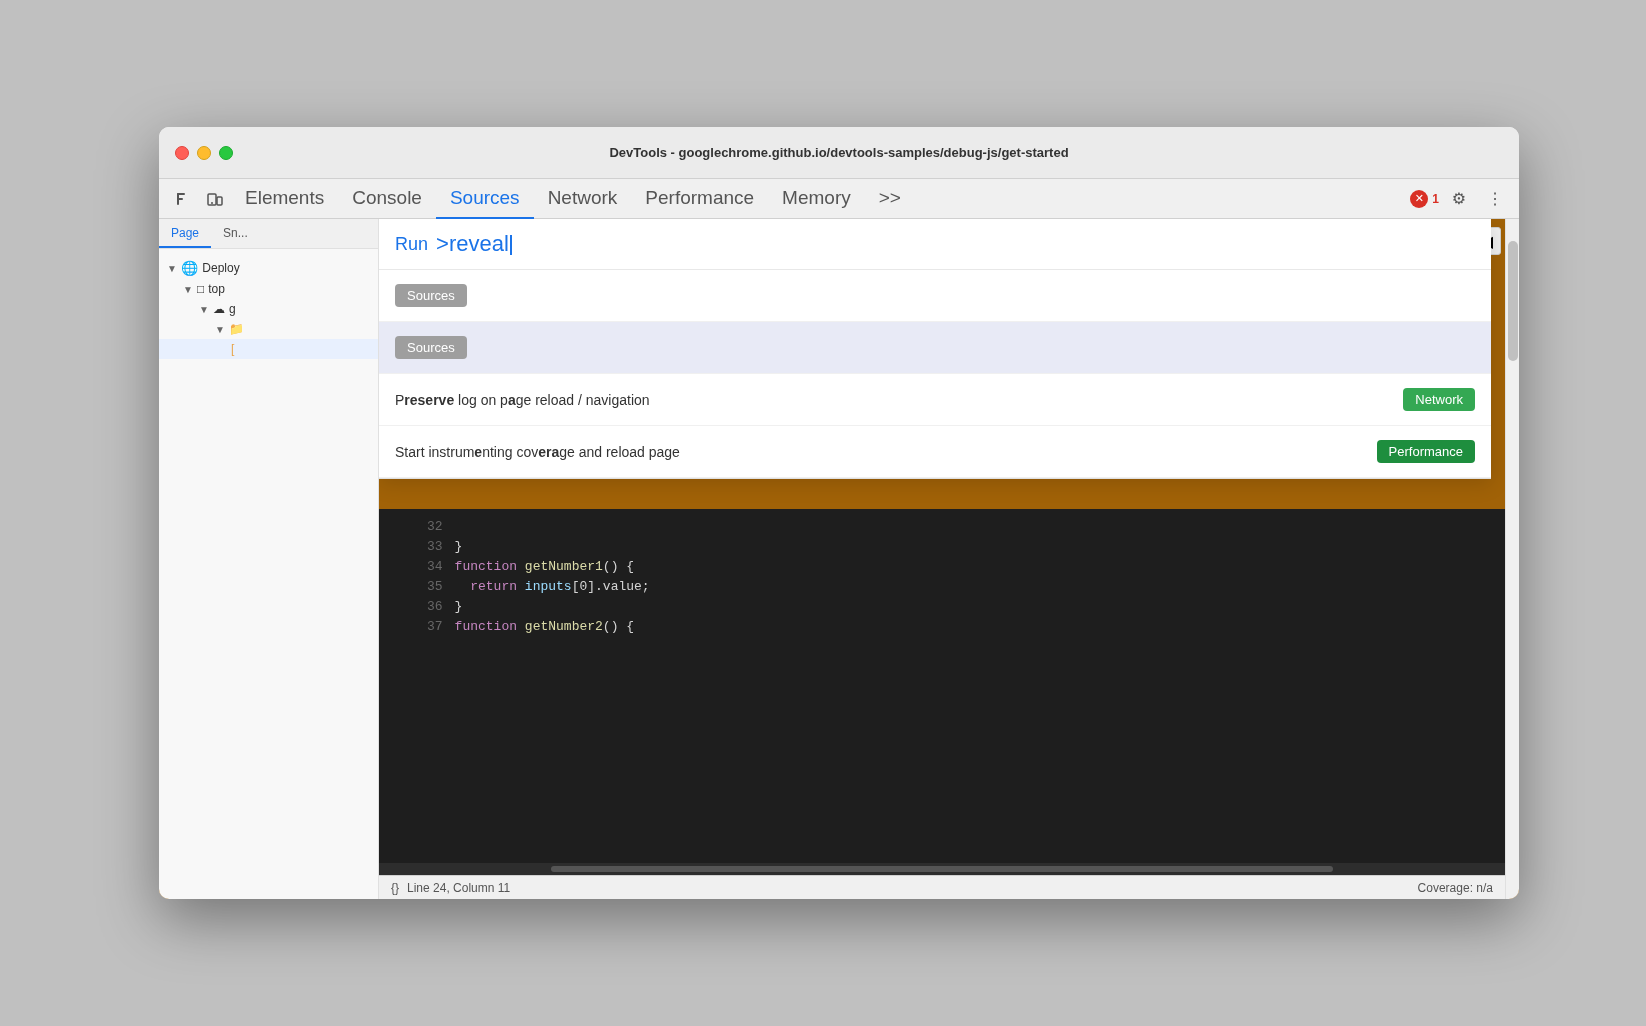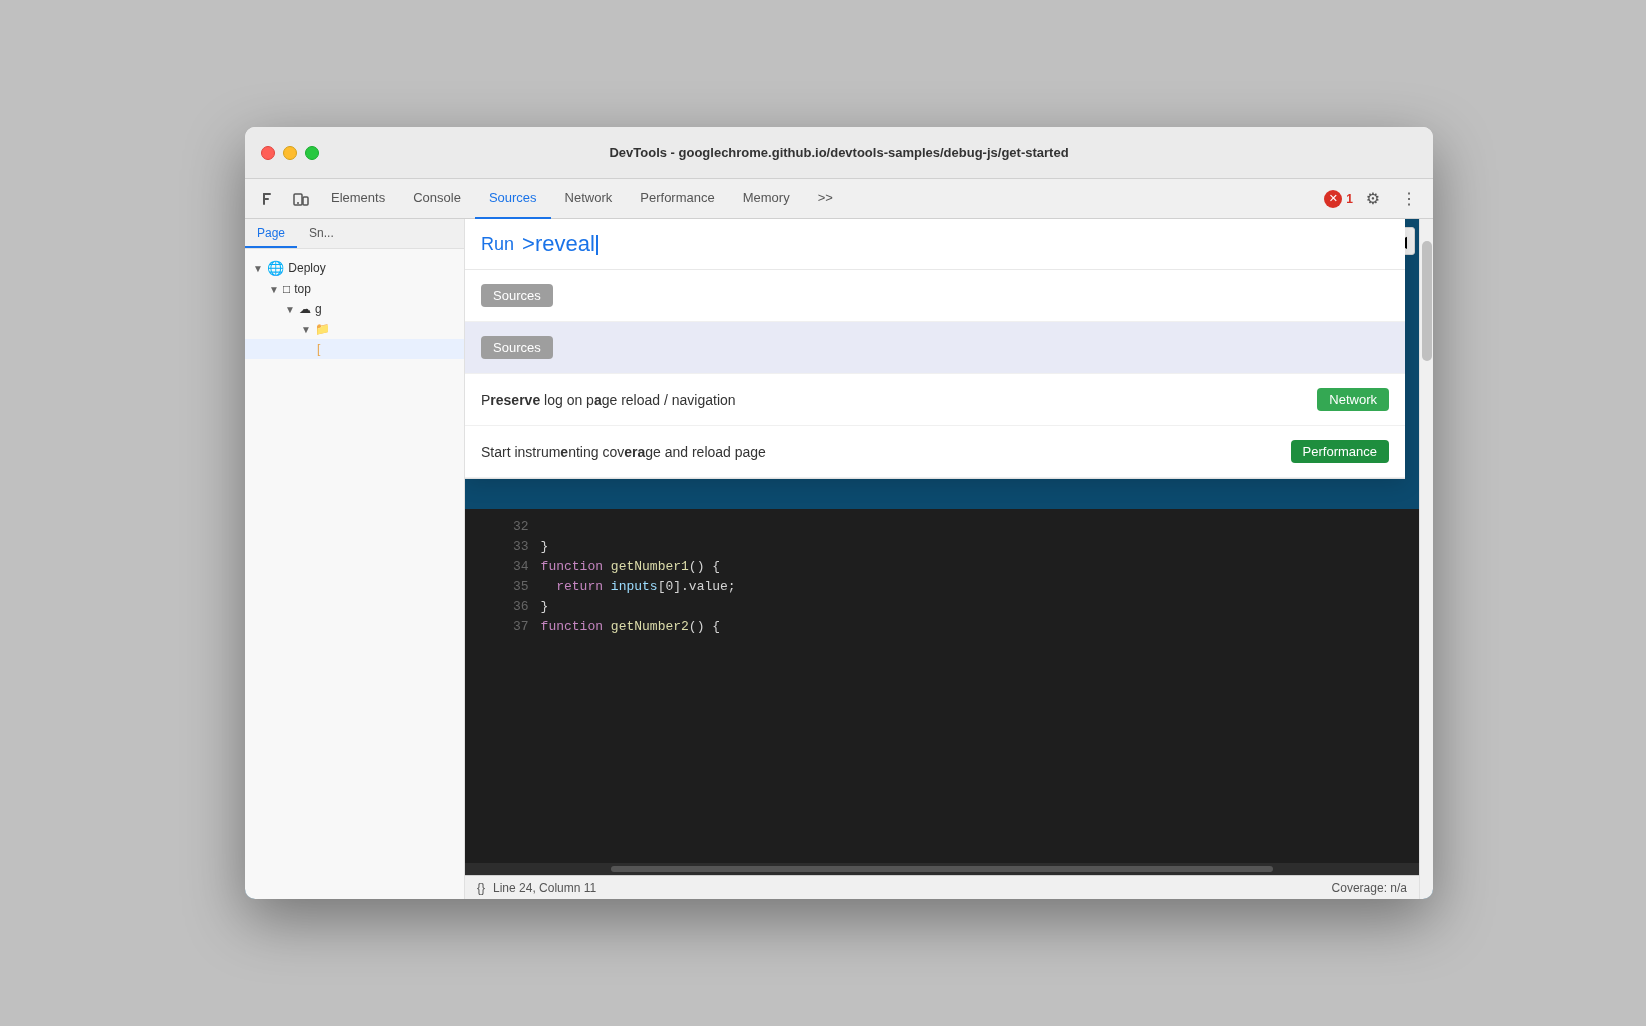--- a/index.html
+++ b/index.html
@@ -6,21 +6,21 @@
     body {
       background: #c0c0c0;
       display: flex;
       justify-content: center;
       align-items: center;
       min-height: 100vh;
       font-family: -apple-system, BlinkMacSystemFont, 'Helvetica Neue', sans-serif;
     }
 
     .window {
-      width: 1188px;
+      width: 1360px;
       background: #f5f5f5;
       border-radius: 10px;
       box-shadow: 0 20px 60px rgba(0,0,0,0.4);
       overflow: hidden;
       margin-left: 32px;
     }
 
     
     .title-bar {
       background: #ebebeb;
@@ -73,21 +73,21 @@
       border-radius: 4px;
       cursor: pointer;
       color: #555;
       font-size: 16px;
     }
     .tab {
       padding: 4px 14px;
       height: 40px;
       display: flex;
       align-items: center;
-      font-size: 13px;
+      font-size: 19px;
       color: #555;
       cursor: pointer;
       border-bottom: 2px solid transparent;
       white-space: nowrap;
     }
     .tab.active {
       color: #1a73e8;
       border-bottom: 2px solid #1a73e8;
     }
     .tabs-spacer { flex: 1; }
@@ -110,21 +110,21 @@
     .error-count {
       font-size: 12px;
       color: #d93025;
       font-weight: 600;
     }
 
     
     .devtools-body {
       display: flex;
       height: 680px;
-      background: #0c4a6e;
+      background: #a16207;
       position: relative;
     }
 
     
     .left-sidebar {
       width: 220px;
       background: #f8f8f8;
       border-right: 1px solid #e0e0e0;
       overflow-y: auto;
       flex-shrink: 0;

